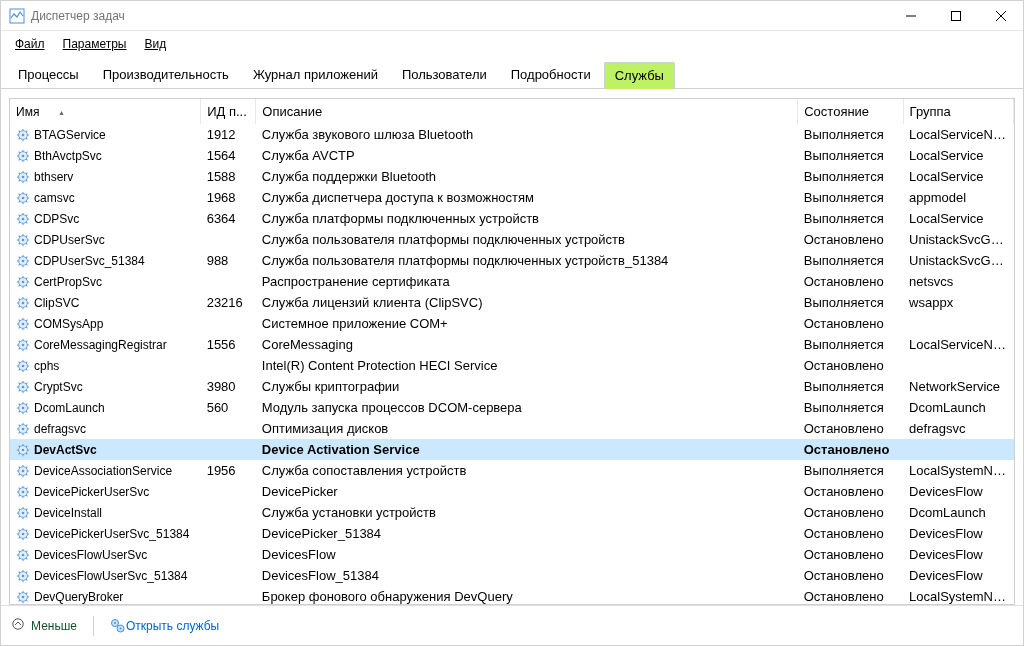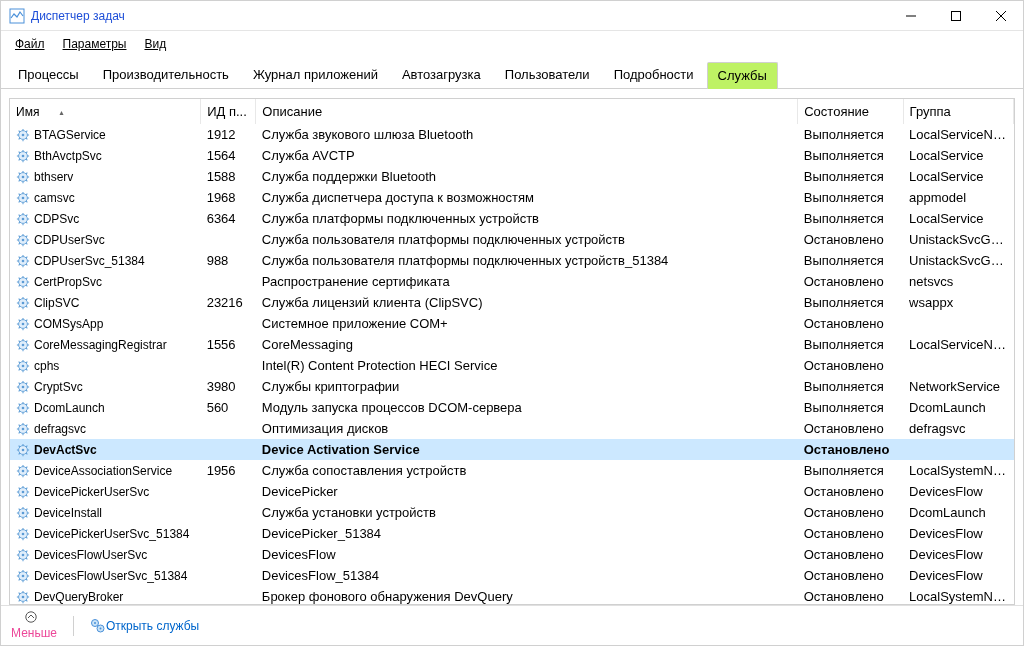--- a/index.html
+++ b/index.html
@@ -1,21 +1,21 @@
 <!DOCTYPE html>
 <html><head>
   <meta charset="utf-8">
   <style>
     * { margin: 0; padding: 0; box-sizing: border-box; font-family: "Segoe UI", Tahoma, sans-serif; font-size: 12px; }
     body { background: #fff; overflow: hidden; }
     .window { width: 1024px; height: 646px; background: #fff; display: flex; flex-direction: column; border: 1px solid #d0d0d0; }
 
     .titlebar { height: 30px; display: flex; align-items: center; padding-left: 8px; border-bottom: 1px solid #e5e5e5; }
     .titlebar .app-icon { width: 16px; height: 16px; margin-right: 6px; }
-    .titlebar .title { flex: 1; font-size: 12px; color: #1d4ed8; }
+    .titlebar .title { flex: 1; font-size: 12px; color: #737373; }
     .titlebar .win-controls { display: flex; }
     .titlebar .win-btn { width: 45px; height: 29px; display: flex; align-items: center; justify-content: center; color: #333; }
 
     .menubar { height: 24px; display: flex; align-items: center; padding: 0 6px; gap: 2px; }
     .menubar .menu-item { padding: 3px 8px; font-size: 13px; color: #000; cursor: default; }
     .menubar .menu-item u { text-decoration: underline; }
 
     .tabs { display: flex; border-bottom: 1px solid #d0d0d0; padding: 4px 6px 0 6px; gap: 2px; margin-top: 2px; }
     .tab { padding: 5px 10px 6px 10px; font-size: 13px; color: #000; border: 1px solid transparent; border-bottom: none; cursor: default; position: relative; }
     .tab.active { border-color: #d0d0d0; background: #bef264; top: 1px; border-top-left-radius: 2px; border-top-right-radius: 2px; }
@@ -32,21 +32,21 @@
     .svc-ico { width: 14px; height: 14px; vertical-align: -3px; margin-right: 4px; display: inline-block; }
 
     .col-name { width: 190px; }
     .col-pid  { width: 55px; }
     .col-desc { width: 540px; }
     .col-state{ width: 105px; }
     .col-group{ width: 110px; }
 
     .footer { border-top: 1px solid #e0e0e0; height: 40px; display: flex; align-items: center; padding: 0 10px; gap: 16px; }
     .footer .chev { width: 14px; text-align: center; color: #333; margin-right: 6px; }
-    .footer .fewer { display: flex; align-items: center; color: #ec4899; font-size: 13px; cursor: default; flex-direction: column; }
+    .footer .fewer { display: flex; align-items: center; color: #14532d; font-size: 13px; cursor: default; }
     .footer .divider { width: 1px; height: 20px; background: #d0d0d0; }
     .footer .open-services { display: flex; align-items: center; color: #0066cc; font-size: 13px; cursor: pointer; }
     .gear2 { width: 16px; height: 16px; }
 
     ::-webkit-scrollbar { width: 17px; }
     ::-webkit-scrollbar-track { background: #f0f0f0; }
     ::-webkit-scrollbar-thumb { background: #c2c2c2; }
     ::-webkit-scrollbar-button { background: #f0f0f0; height: 17px; }
   </style>
 </head>
@@ -83,21 +83,20 @@
   <div class="menubar">
     <div class="menu-item"><u>Файл</u></div>
     <div class="menu-item"><u>Параметры</u></div>
     <div class="menu-item"><u>Вид</u></div>
   </div>
 
   <div class="tabs">
     <div class="tab">Процессы</div>
     <div class="tab">Производительность</div>
     <div class="tab">Журнал приложений</div>
-    <div class="tab">Автозагрузка</div>
     <div class="tab">Пользователи</div>
     <div class="tab">Подробности</div>
     <div class="tab active">Службы</div>
   </div>
 
   <div class="content">
     <div class="table-wrap">
       <table>
         <colgroup>
           <col class="col-name">

